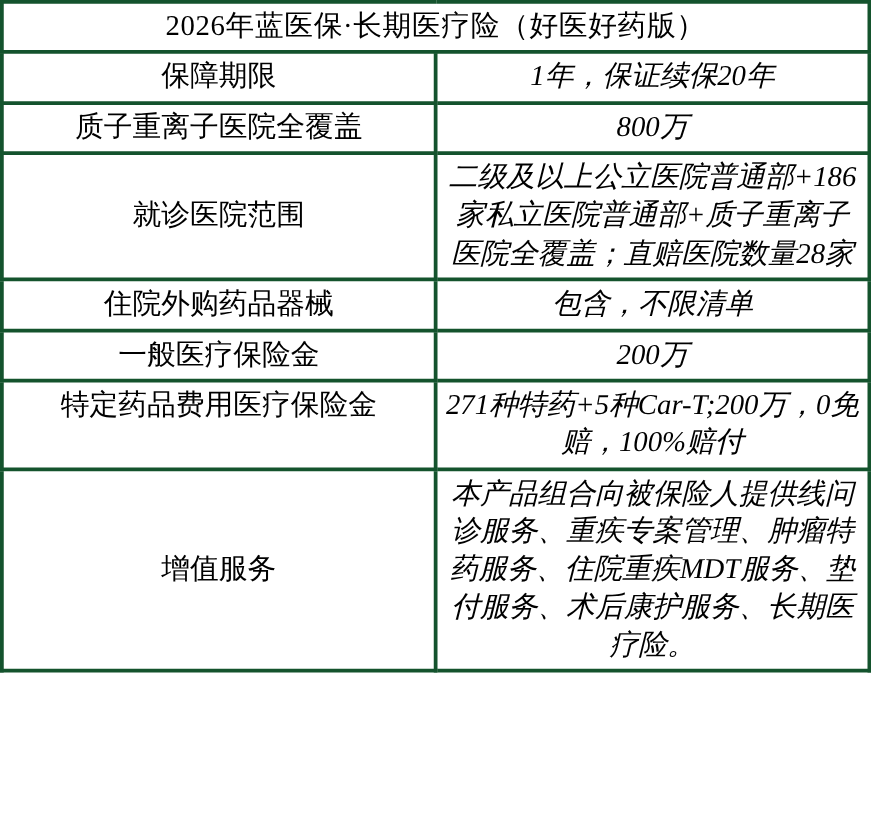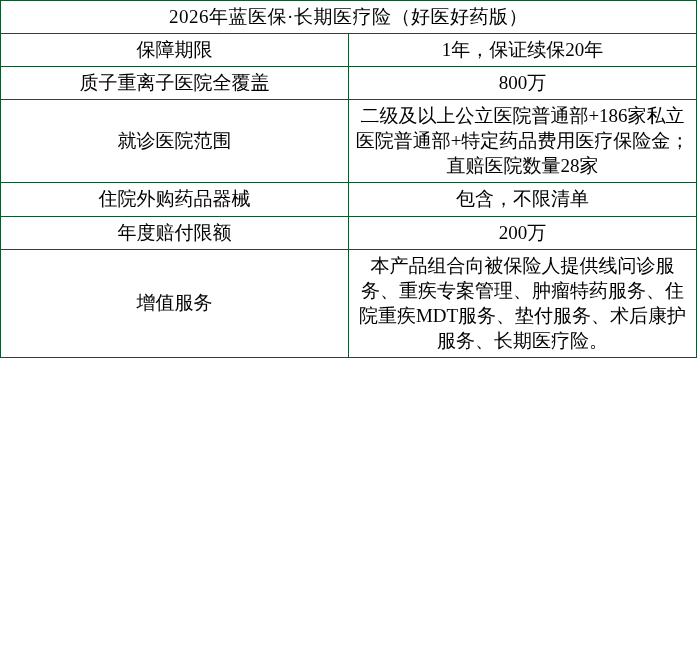--- a/index.html
+++ b/index.html
@@ -19,42 +19,43 @@
     height: 652px;
     box-sizing: border-box;
     position: relative;
   }
   table.product-table {
     border-collapse: collapse;
     width: 697px;
     table-layout: fixed;
   }
   table.product-table td {
-    border: 1px solid #14532d;
+    border: 3px solid #14532d;
     vertical-align: middle;
     padding: 3px 5px 4px 5px;
-    font-size: 19px;
+    font-size: 23px;
     line-height: 1.32;
     word-break: break-word;
     text-align: center;
   }
   td.title-cell {
     text-align: center;
     font-size: 21px;
     padding: 5px 4px 7px 4px;
     border-left: none;
     border-right: none;
     border-top: none;
     letter-spacing: 0.5px;
   }
   td.label-cell {
     width: 238px;
   }
   td.value-cell {
     width: 459px;
+    font-style: italic;
   }
   tr.row-top td {
     vertical-align: top;
   }
 </style>
 </head>
 <body>
 
 <div class="sheet">
   <table class="product-table">
@@ -65,29 +66,33 @@
       <tr>
         <td class="label-cell">保障期限</td>
         <td class="value-cell">1年，保证续保20年</td>
       </tr>
       <tr class="row-top">
         <td class="label-cell">质子重离子医院全覆盖</td>
         <td class="value-cell">800万</td>
       </tr>
       <tr>
         <td class="label-cell">就诊医院范围</td>
-        <td class="value-cell">二级及以上公立医院普通部+186家私立医院普通部+特定药品费用医疗保险金；直赔医院数量28家</td>
+        <td class="value-cell">二级及以上公立医院普通部+186家私立医院普通部+质子重离子医院全覆盖；直赔医院数量28家</td>
       </tr>
       <tr>
         <td class="label-cell">住院外购药品器械</td>
         <td class="value-cell">包含，不限清单</td>
       </tr>
       <tr>
-        <td class="label-cell">年度赔付限额</td>
+        <td class="label-cell">一般医疗保险金</td>
         <td class="value-cell">200万</td>
+      </tr>
+      <tr class="row-top">
+        <td class="label-cell">特定药品费用医疗保险金</td>
+        <td class="value-cell">271种特药+5种Car-T;200万，0免赔，100%赔付</td>
       </tr>
       <tr>
         <td class="label-cell">增值服务</td>
         <td class="value-cell">本产品组合向被保险人提供线问诊服务、重疾专案管理、肿瘤特药服务、住院重疾MDT服务、垫付服务、术后康护服务、长期医疗险。</td>
       </tr>
     </tbody>
   </table>
 </div>
 
 </body></html>

